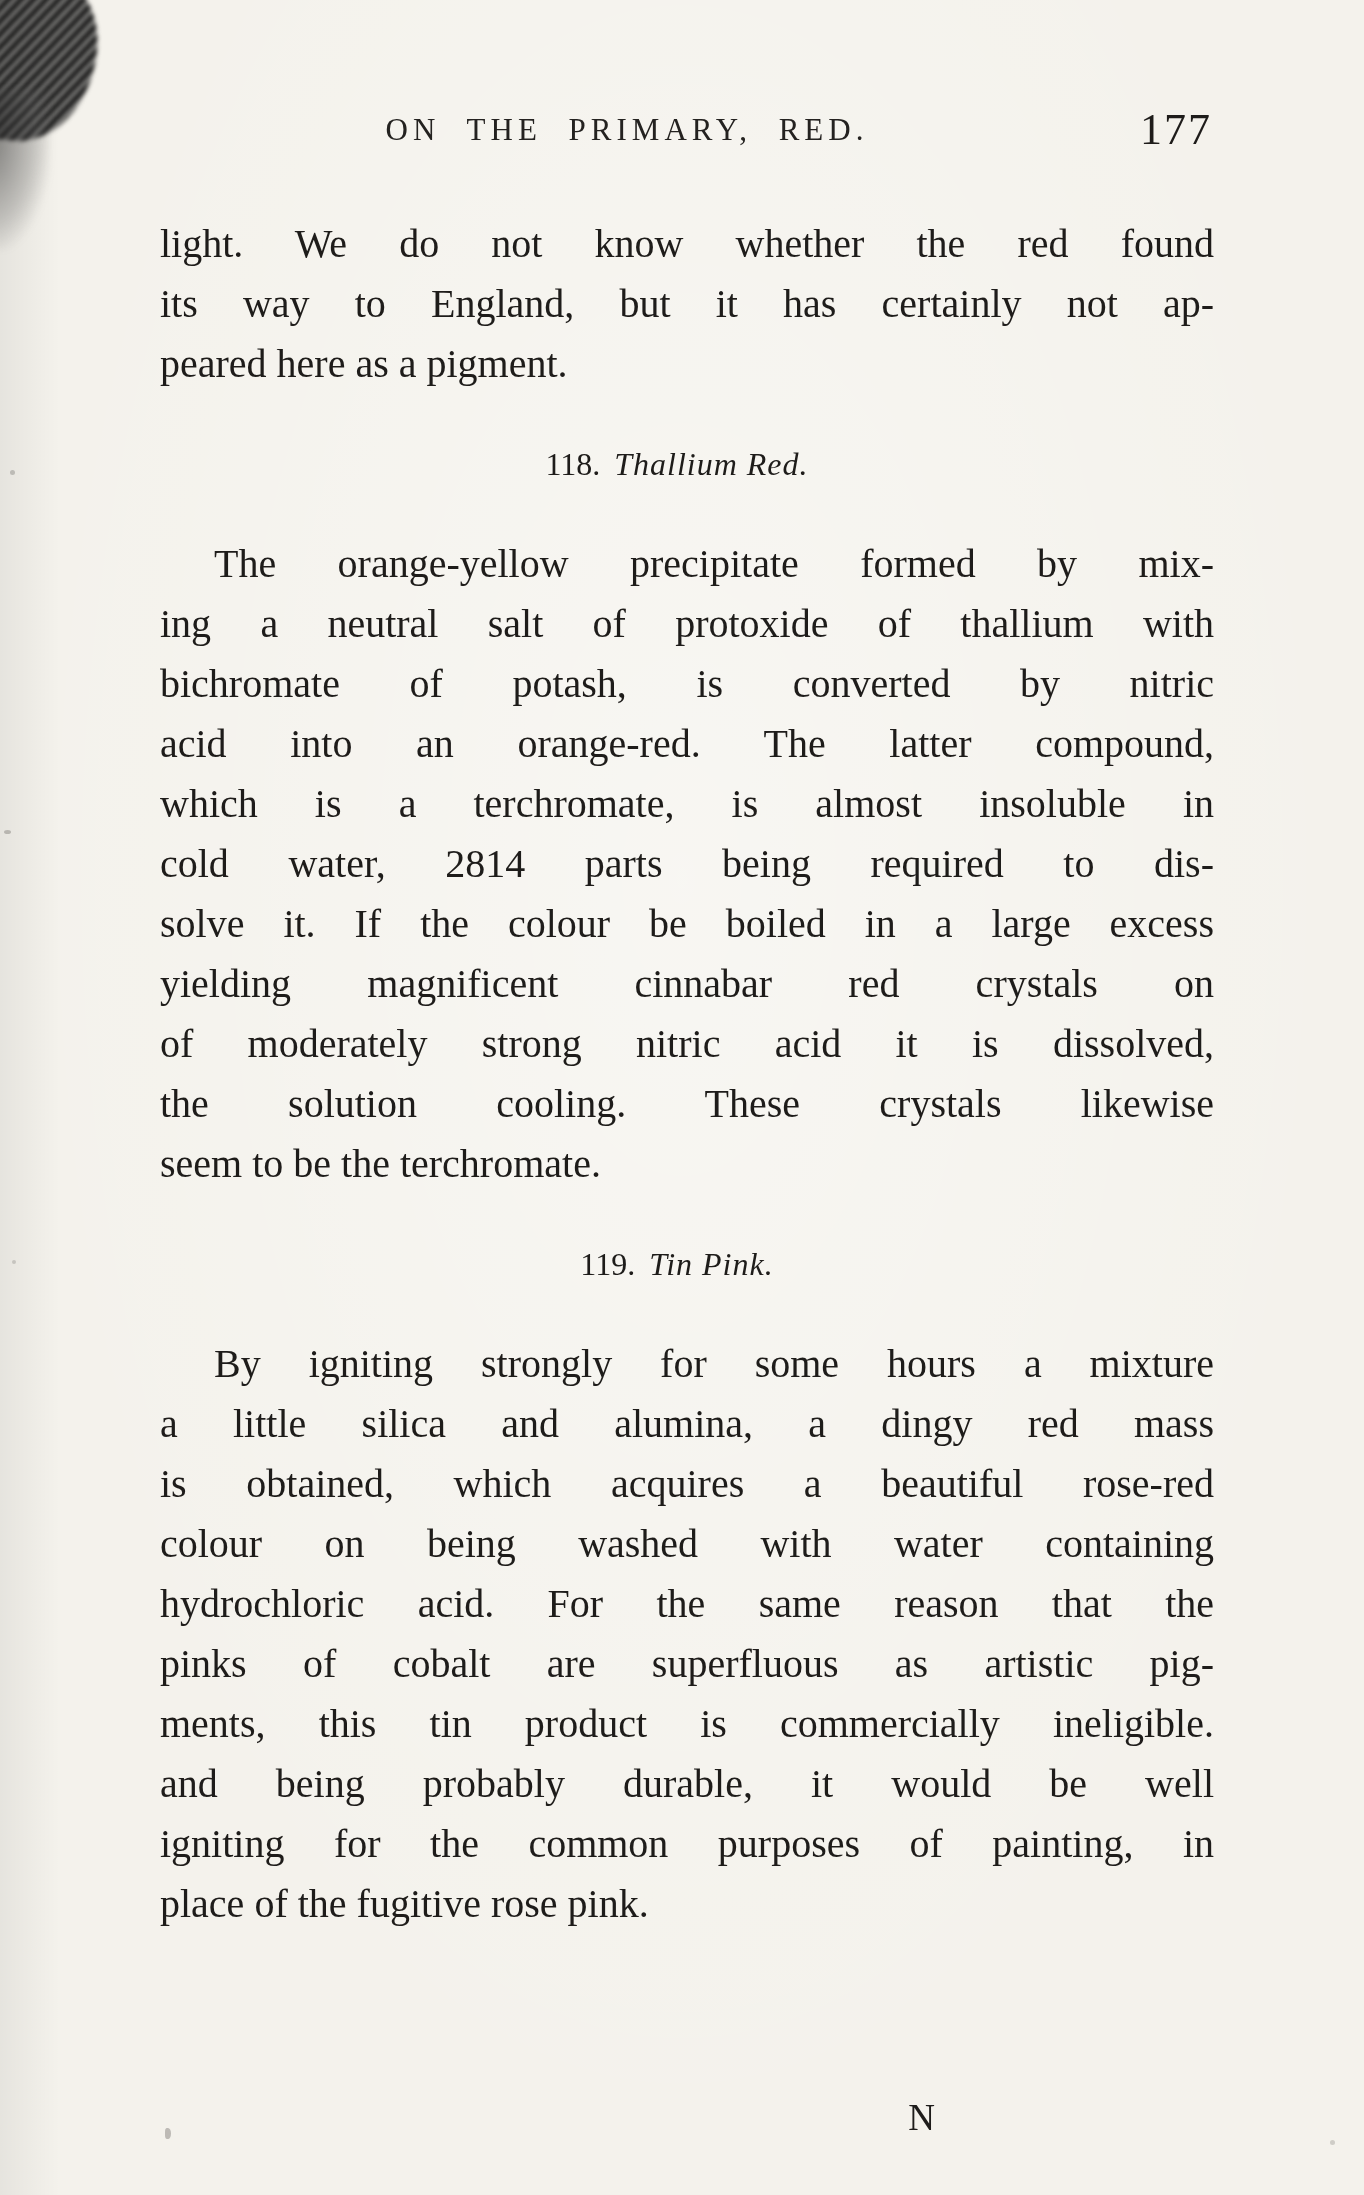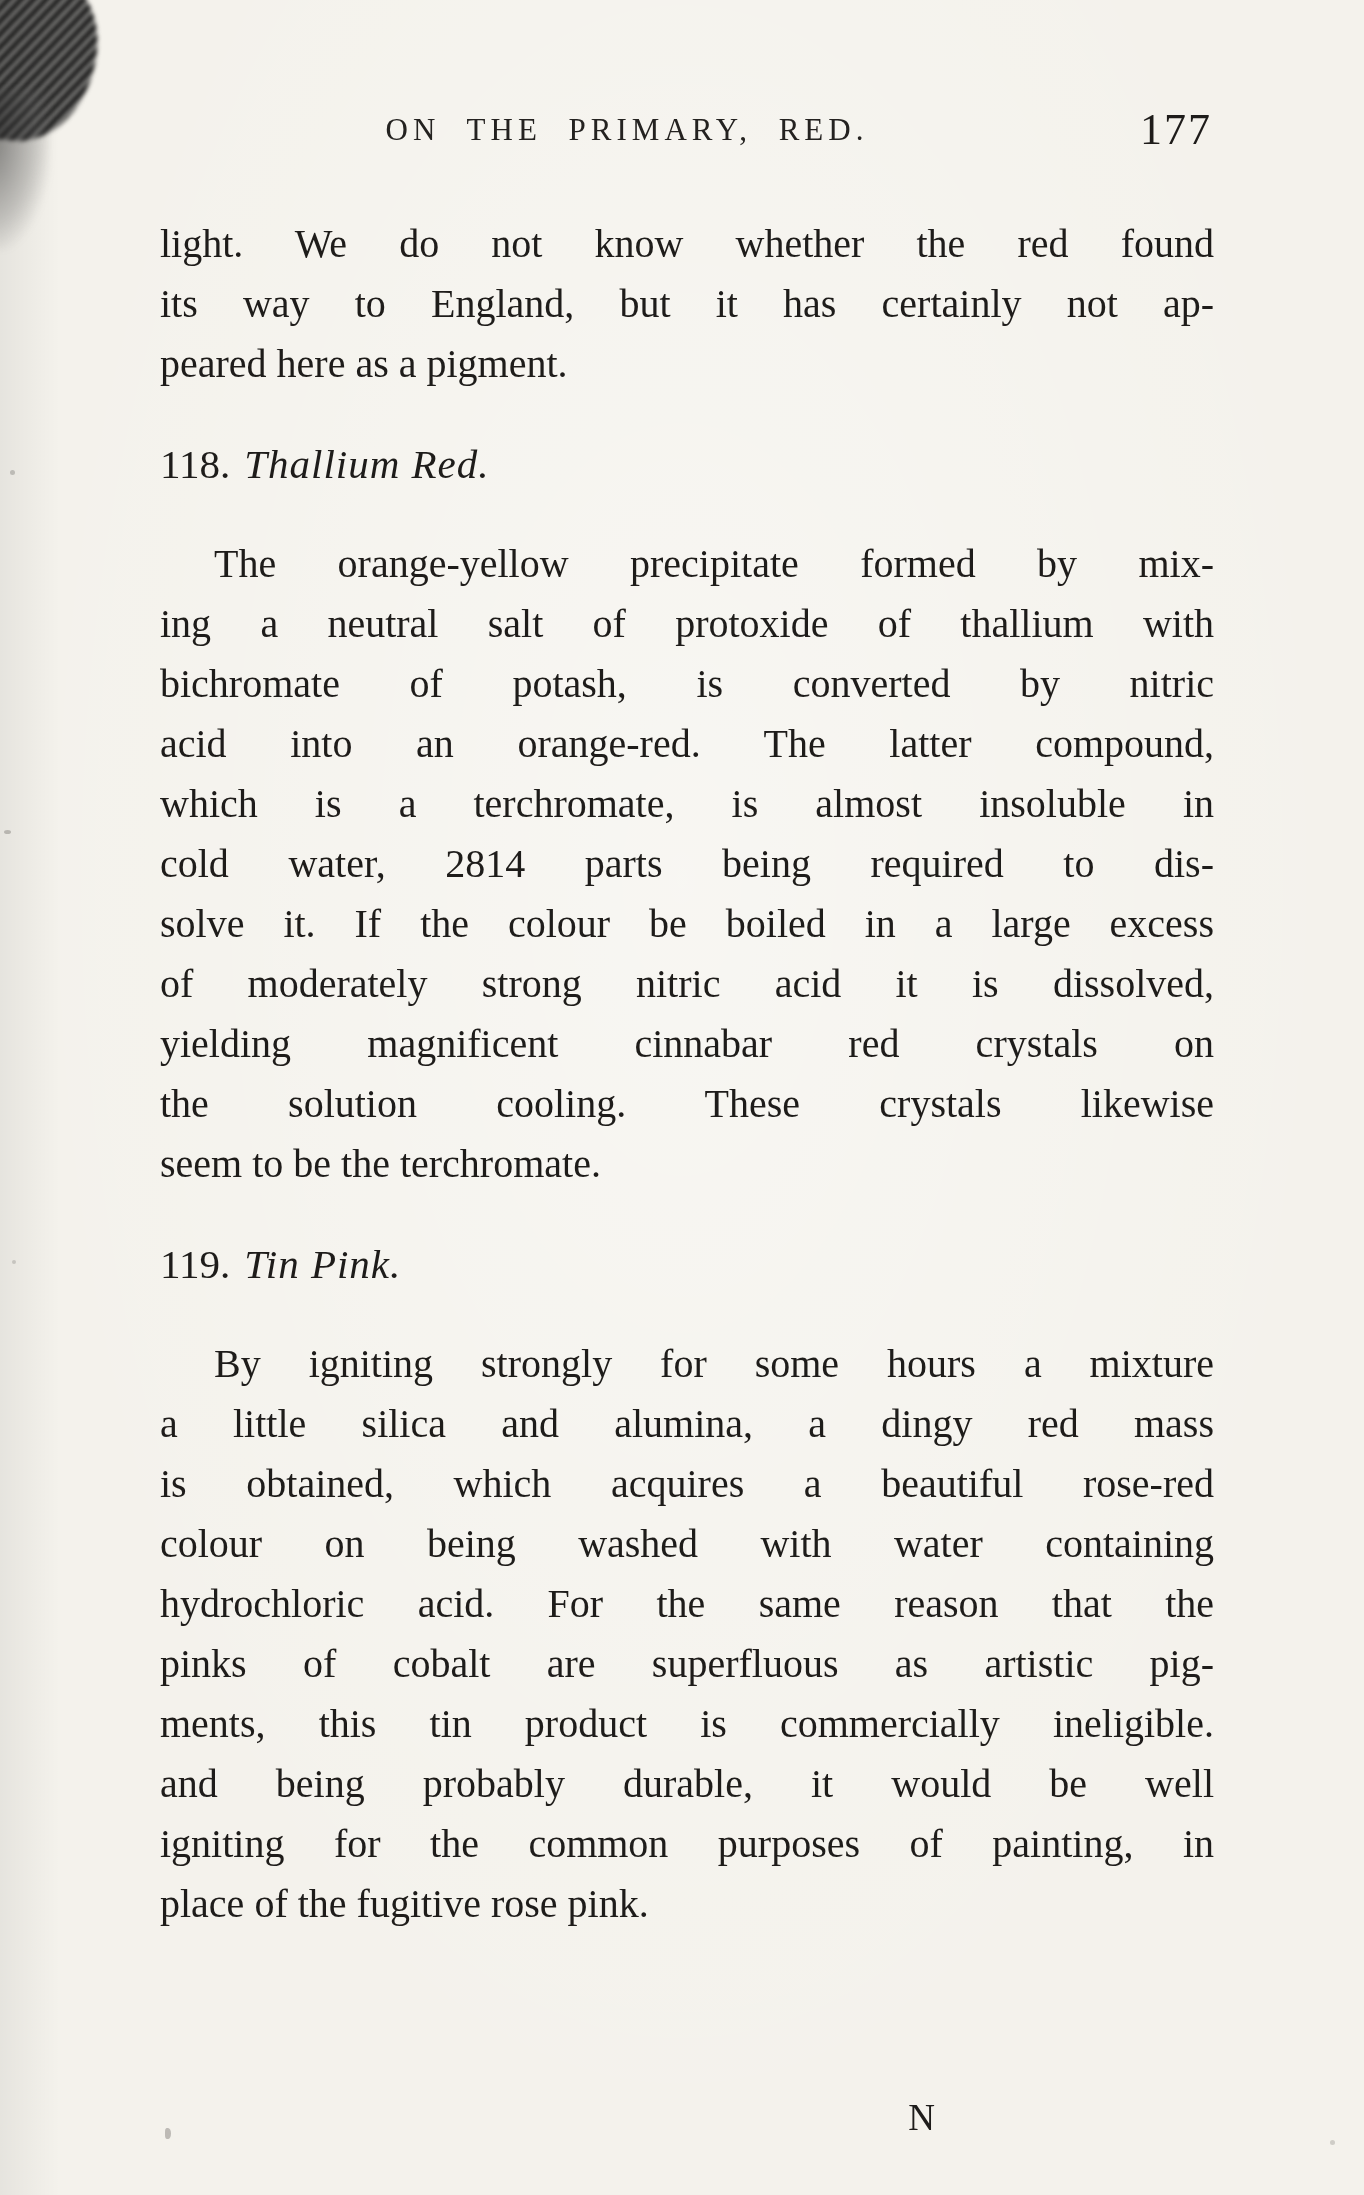--- a/index.html
+++ b/index.html
@@ -82,21 +82,22 @@
     white-space: normal;
   }
   .line.last {
     text-align-last: left;
   }
   .line.indent {
     text-indent: 54px;
   }
 
   .heading {
-    font-size: 41px;
+    text-align: center;
+    font-size: 32px;
     line-height: 52px;
     margin: 44px 0 44px 0;
     padding-right: 20px;
   }
   .heading .num { font-style: normal; margin-right: 14px; }
   .heading .ttl { font-style: italic; letter-spacing: 1px; }
 
   
   .pagefoot {
     position: absolute;
@@ -142,22 +143,22 @@
     </div>
 
     <div class="para">
       <div class="line indent">The orange-yellow precipitate formed by mix-</div>
       <div class="line">ing a neutral salt of protoxide of thallium with</div>
       <div class="line">bichromate of potash, is converted by nitric</div>
       <div class="line">acid into an orange-red. The latter compound,</div>
       <div class="line">which is a terchromate, is almost insoluble in</div>
       <div class="line">cold water, 2814 parts being required to dis-</div>
       <div class="line">solve it. If the colour be boiled in a large excess</div>
+      <div class="line">yielding magnificent cinnabar red crystals on</div>
       <div class="line">of moderately strong nitric acid it is dissolved,</div>
-      <div class="line">yielding magnificent cinnabar red crystals on</div>
       <div class="line">the solution cooling. These crystals likewise</div>
       <div class="line last">seem to be the terchromate.</div>
     </div>
 
     <div class="heading">
       <span class="num">119.</span><span class="ttl">Tin Pink.</span>
     </div>
 
     <div class="para">
       <div class="line indent">By igniting strongly for some hours a mixture</div>

